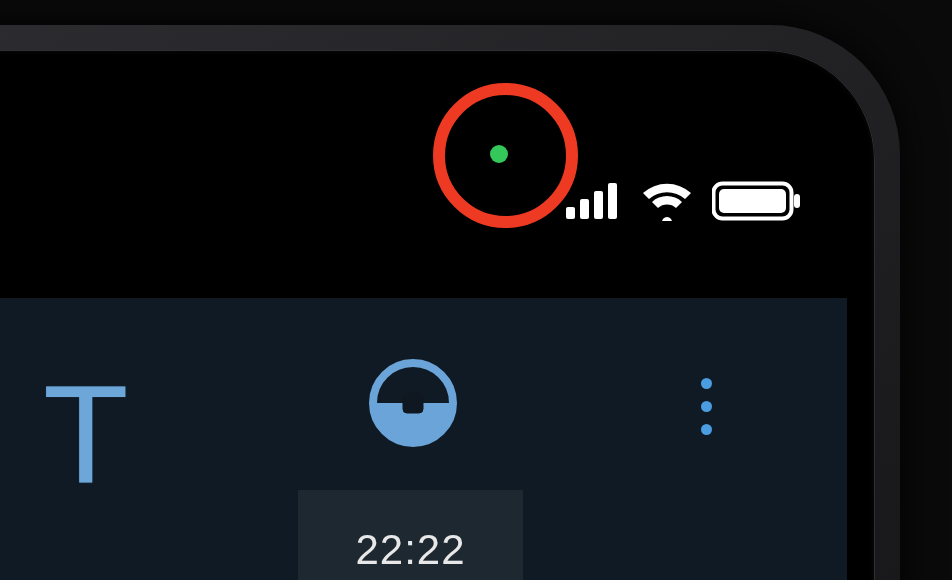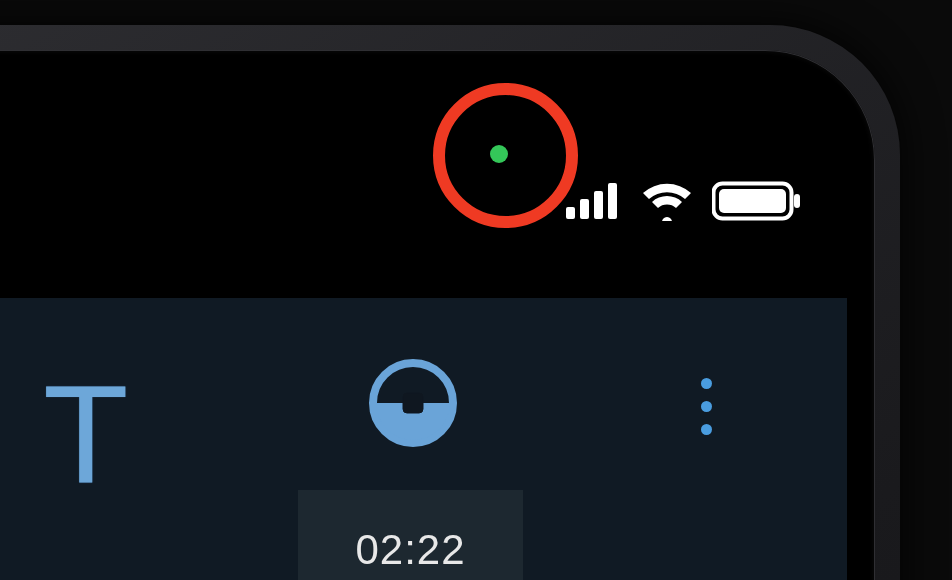--- a/index.html
+++ b/index.html
@@ -245,19 +245,19 @@
           </svg>
         </div>
 
         <div class="more-dots">
           <span></span>
           <span></span>
           <span></span>
         </div>
 
         <div class="timer-panel">
-          <div class="timer-text">02:22</div>
+          <div class="timer-text">22:22</div>
         </div>
       </div>
 
     </div>
   </div>
 </div>
 
 </body></html>

